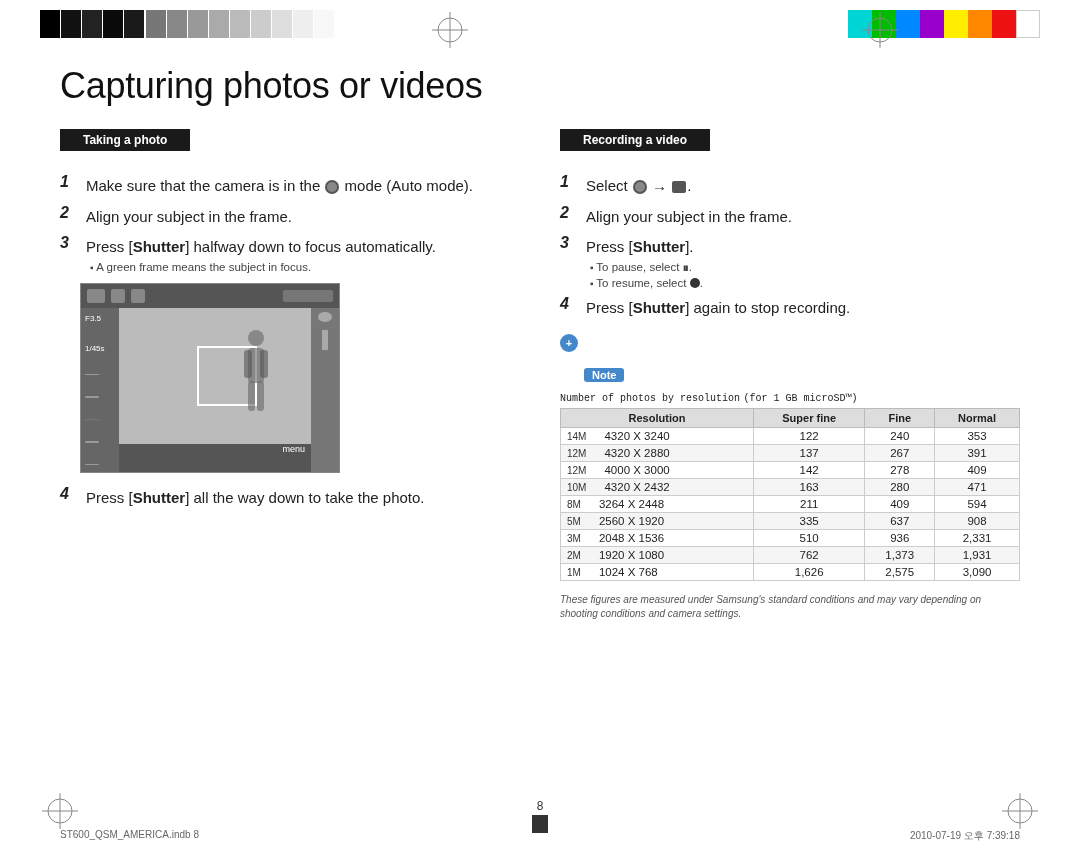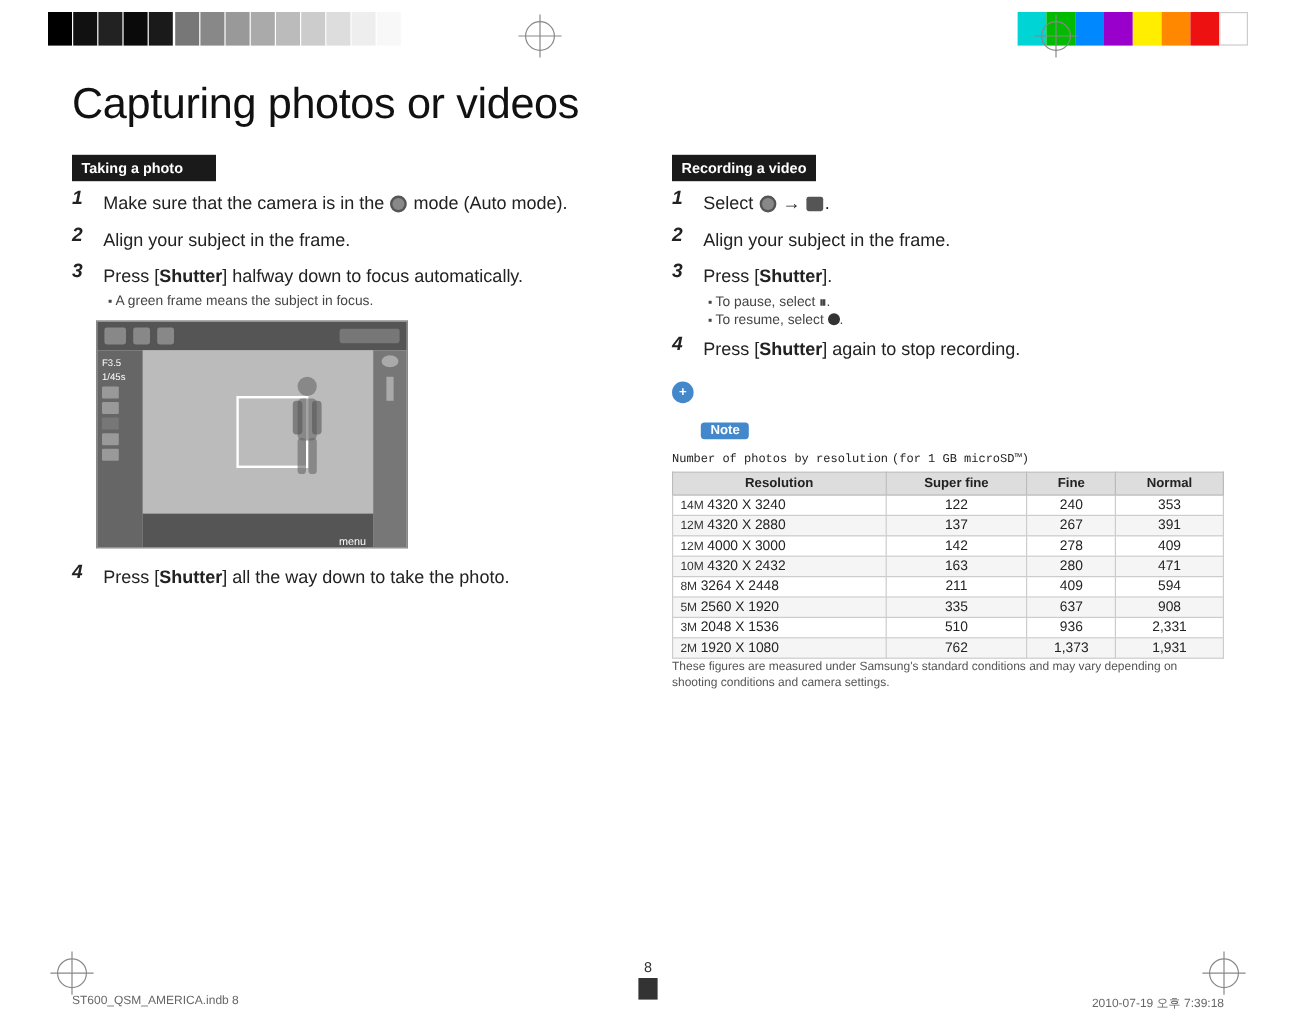--- a/index.html
+++ b/index.html
@@ -95,22 +95,22 @@
 
     .right-col {
       flex: 1;
     }
 
     .section-header {
       background: #1a1a1a;
       color: #fff;
       font-size: 12px;
       font-weight: bold;
-      padding: 4px 8px;
-      margin-bottom: 8px;
+      padding: 4px 23px;
+      margin-bottom: 24px;
       display: inline-block;
       min-width: 120px;
     }
 
     .step-list {
       list-style: none;
       padding: 0;
     }
 
     .step-item {
@@ -193,21 +193,21 @@
     .cam-left-bar {
       position: absolute;
       left: 0;
       top: 24px;
       bottom: 0;
       width: 38px;
       background: #666;
       display: flex;
       flex-direction: column;
       padding: 6px 4px;
-      gap: 3px;
+      gap: 21px;
     }
 
     .cam-left-text {
       font-size: 8px;
       color: #fff;
     }
 
     .cam-icon-sm {
       width: 14px;
       height: 10px;
@@ -238,21 +238,21 @@
     }
 
     .cam-bottom-bar {
       position: absolute;
       bottom: 0;
       left: 38px;
       right: 28px;
       height: 28px;
       background: #555;
       display: flex;
-      align-items: flex-end;
+      align-items: flex-start;
       justify-content: flex-end;
       padding-right: 6px;
     }
 
     .cam-menu-text {
       color: #fff;
       font-size: 9px;
     }
 
     
@@ -328,29 +328,30 @@
       white-space: nowrap;
     }
 
     .res-table tr:nth-child(even) {
       background: #f5f5f5;
     }
 
     .res-icon {
       display: inline-block;
       font-size: 10px;
-      margin-right: 3px;
+      margin-right: 18px;
       color: #333;
     }
 
     .table-footnote {
       font-size: 10px;
       color: #555;
-      margin-top: 0;
+      margin-top: 12px;
       line-height: 1.4;
+      font-style: italic;
     }
 
     
     .page-num-area {
       position: absolute;
       bottom: 18px;
       left: 50%;
       transform: translateX(-50%);
       display: flex;
       flex-direction: column;
@@ -672,20 +673,28 @@
       <td>2,331</td>
     </tr>
             <tr>
       <td>
         <span class="res-icon">2M</span>1920 X 1080
       </td>
       <td>762</td>
       <td>1,373</td>
       <td>1,931</td>
     </tr>
+            <tr>
+      <td>
+        <span class="res-icon">1M</span>1024 X 768
+      </td>
+      <td>1,626</td>
+      <td>2,575</td>
+      <td>3,090</td>
+    </tr>
           </tbody>
       </table>
 
       <div class="table-footnote">These figures are measured under Samsung's standard conditions and may vary depending on shooting conditions and camera settings.</div>
     </div>
   </div>
 </div>
 
 <div class="page-num-area">
   <span class="page-num">8</span>

